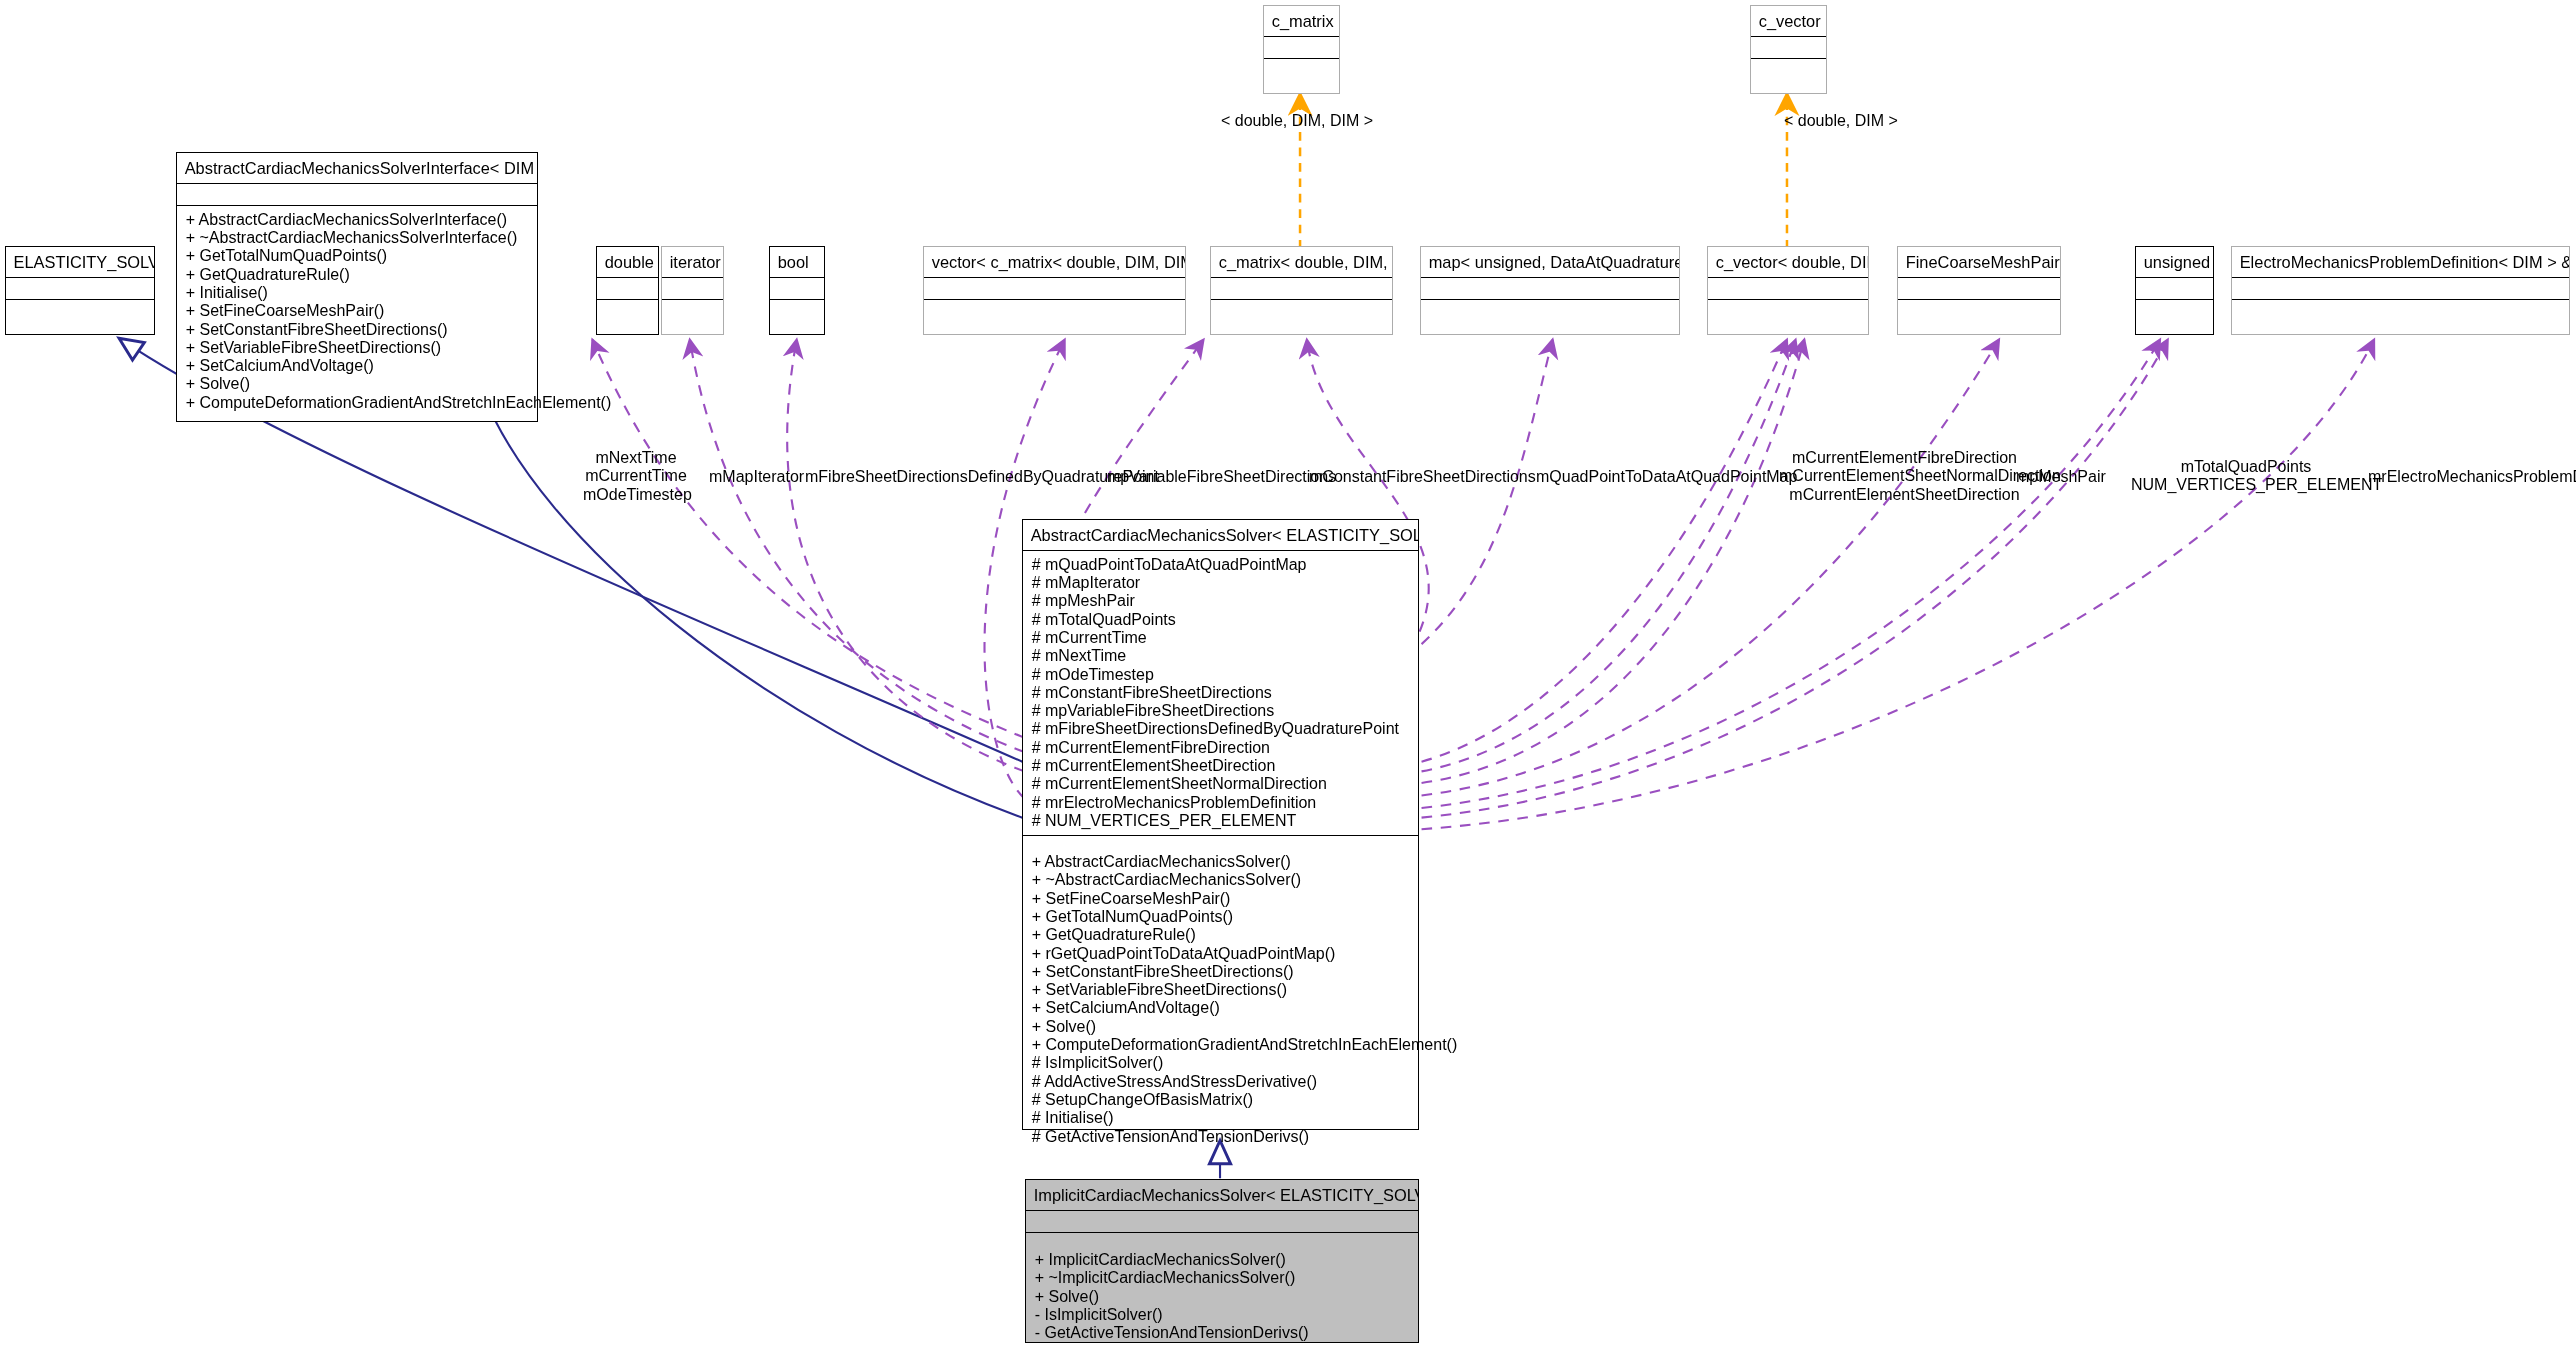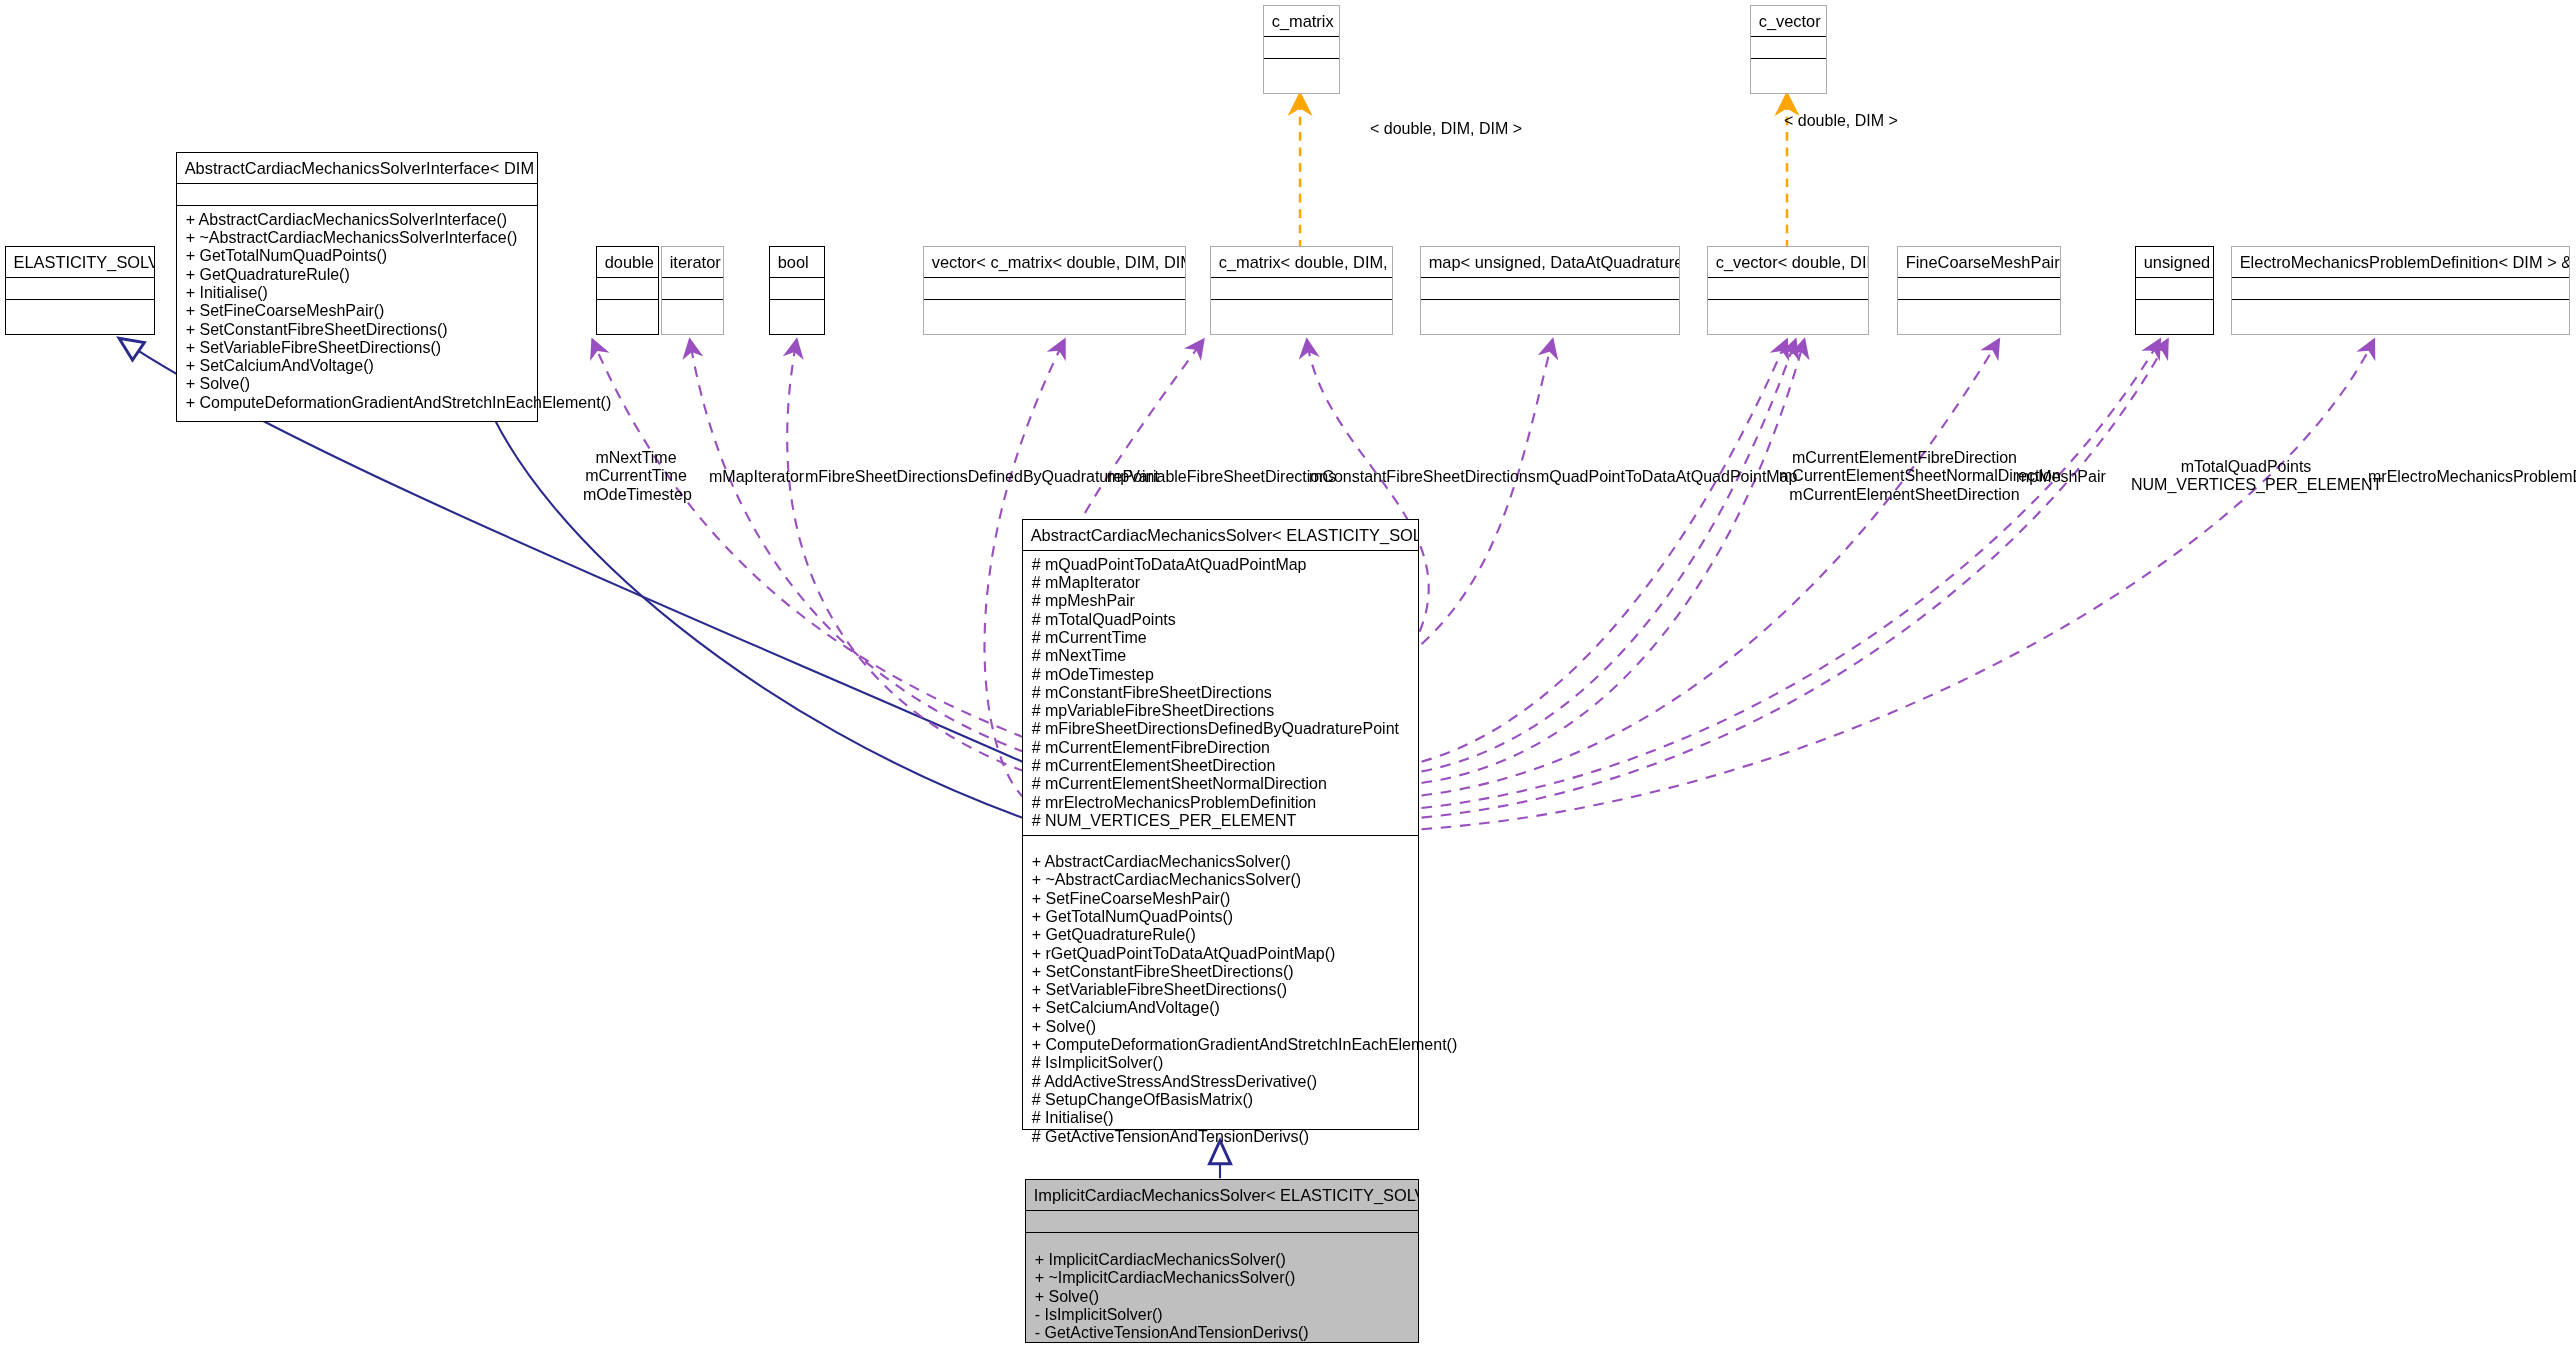--- a/index.html
+++ b/index.html
@@ -76,21 +76,21 @@
     <div class="sec sec-gray pad"></div>
     <div class="sec sec-gray pad"></div>
   </div>
 
   <div class="uml b-gray" style="left:1750px;top:4.8px;width:77px;height:89px;">
     <div class="title">c_vector</div>
     <div class="sec sec-gray pad"></div>
     <div class="sec sec-gray pad"></div>
   </div>
 
-  <div class="edgelabel" style="left:1370px;top:112px;margin-top:8px;">&lt; double, DIM, DIM &gt;</div>
+  <div class="edgelabel" style="left:1221px;top:112px;">&lt; double, DIM, DIM &gt;</div>
   <div class="edgelabel" style="left:1784px;top:112px;">&lt; double, DIM &gt;</div>
 
   <div class="uml b-black" style="left:4.8px;top:246px;width:150px;height:89px;">
     <div class="title">ELASTICITY_SOLVER</div>
     <div class="sec sec-black pad"></div>
     <div class="sec sec-black pad"></div>
   </div>
 
   <div class="uml b-black" style="left:176px;top:152px;width:362px;height:270px;">
     <div class="title">AbstractCardiacMechanicsSolverInterface&lt; DIM &gt;</div>

